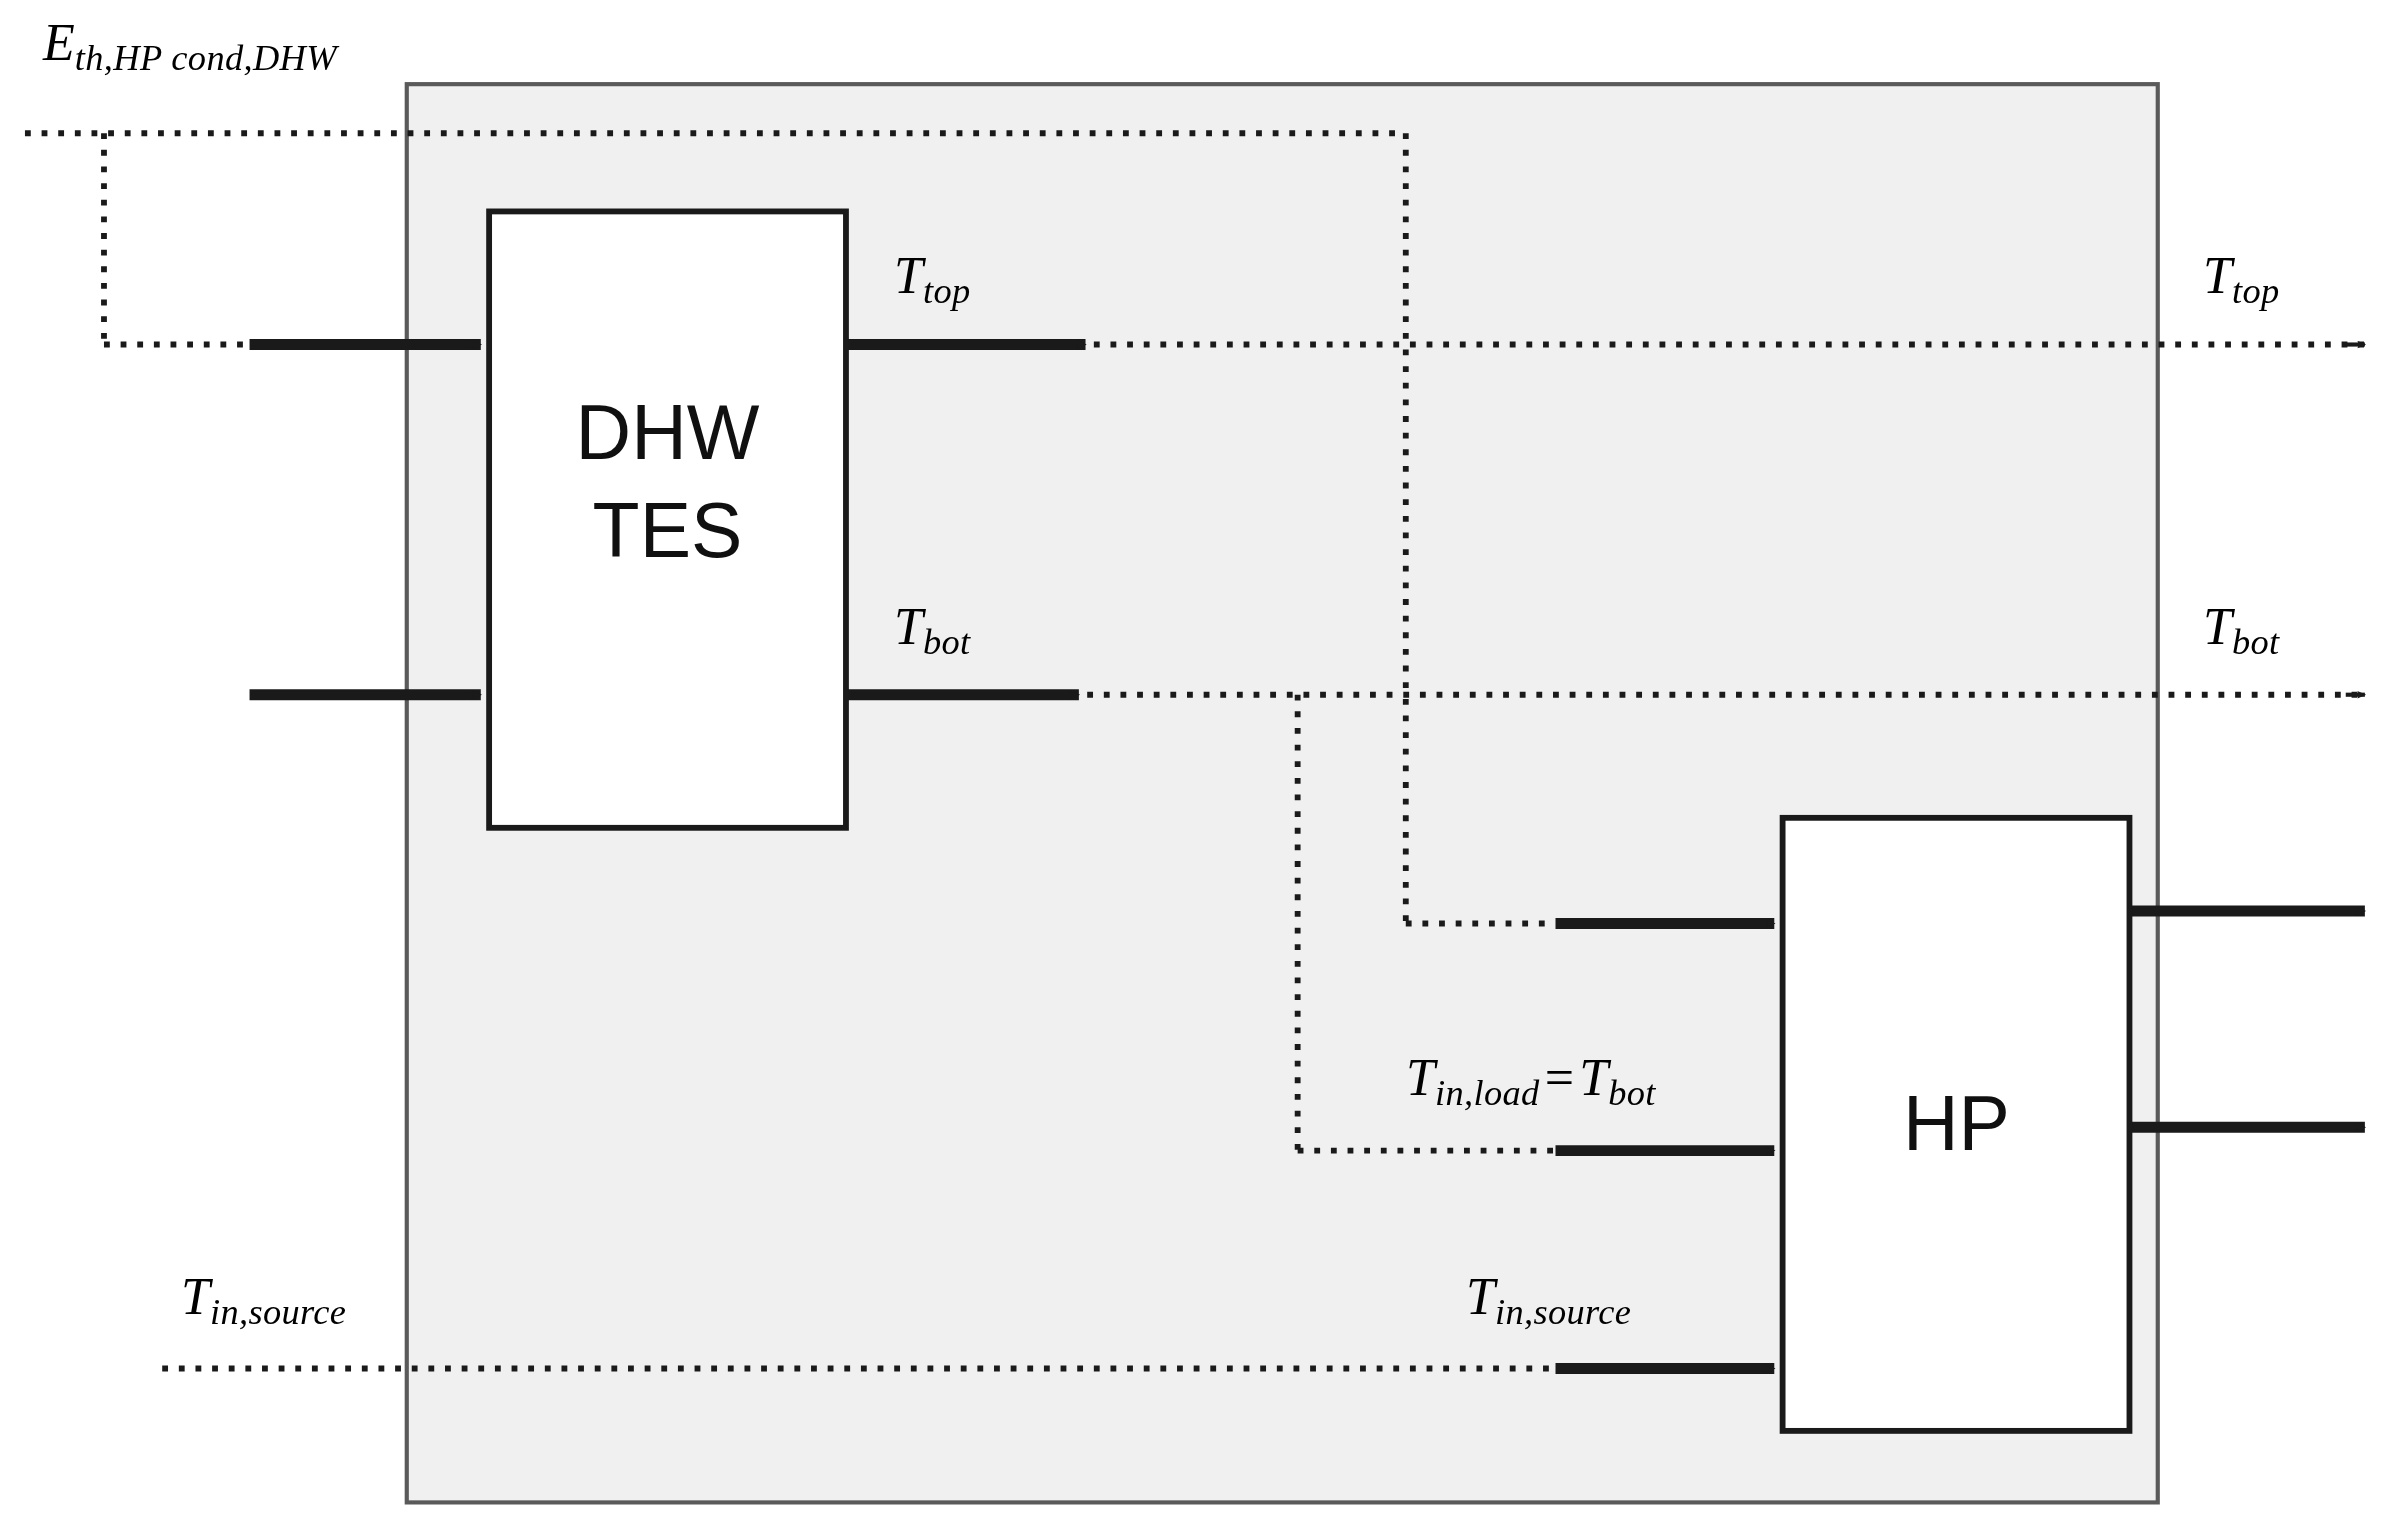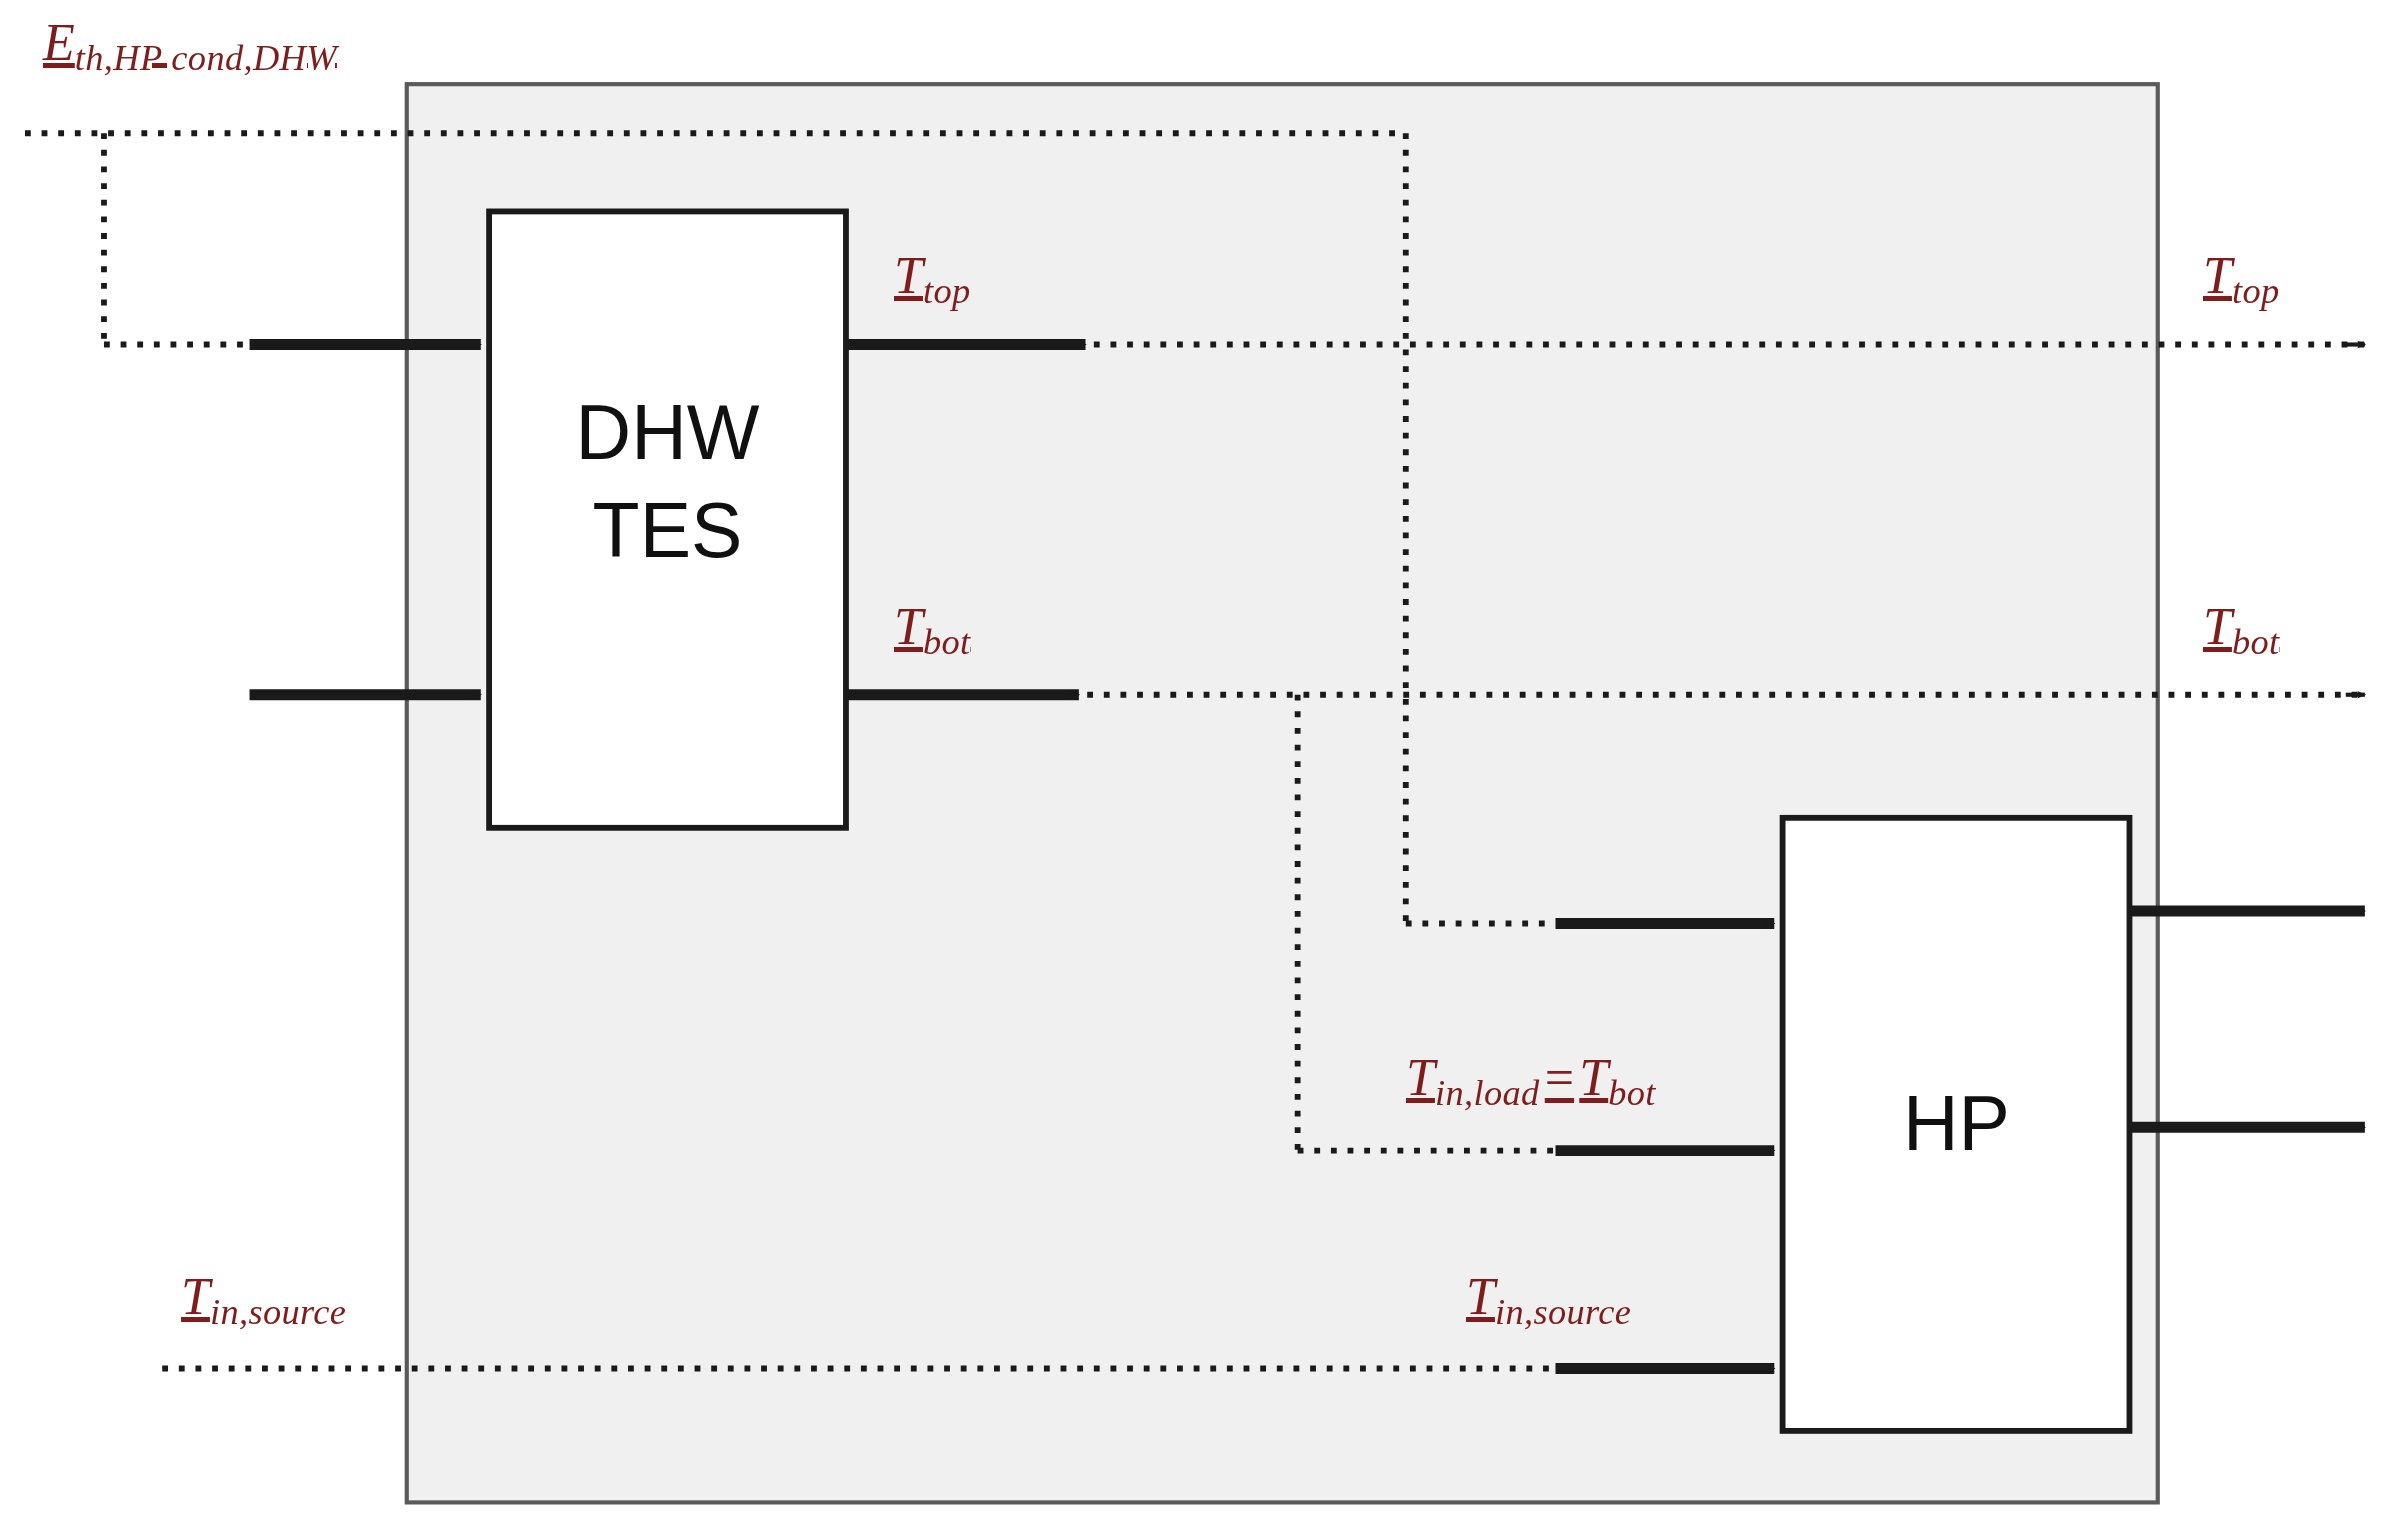--- a/index.html
+++ b/index.html
@@ -17,25 +17,24 @@
   }
   #canvas svg {
     position: absolute;
     left: 0;
     top: 0;
   }
   .lbl {
     position: absolute;
     font-family: "Liberation Serif", "DejaVu Serif", serif;
     font-style: italic;
-    color: #7f1d1d;
+    color: #000000;
     white-space: nowrap;
     line-height: 1;
     user-select: none;
-    text-decoration: underline;
   }
   .lbl .sub {
     font-size: 0.70em;
     font-style: italic;
     vertical-align: baseline;
     position: relative;
     top: 0.28em;
     letter-spacing: 0.01em;
   }
   .lbl .eq {

